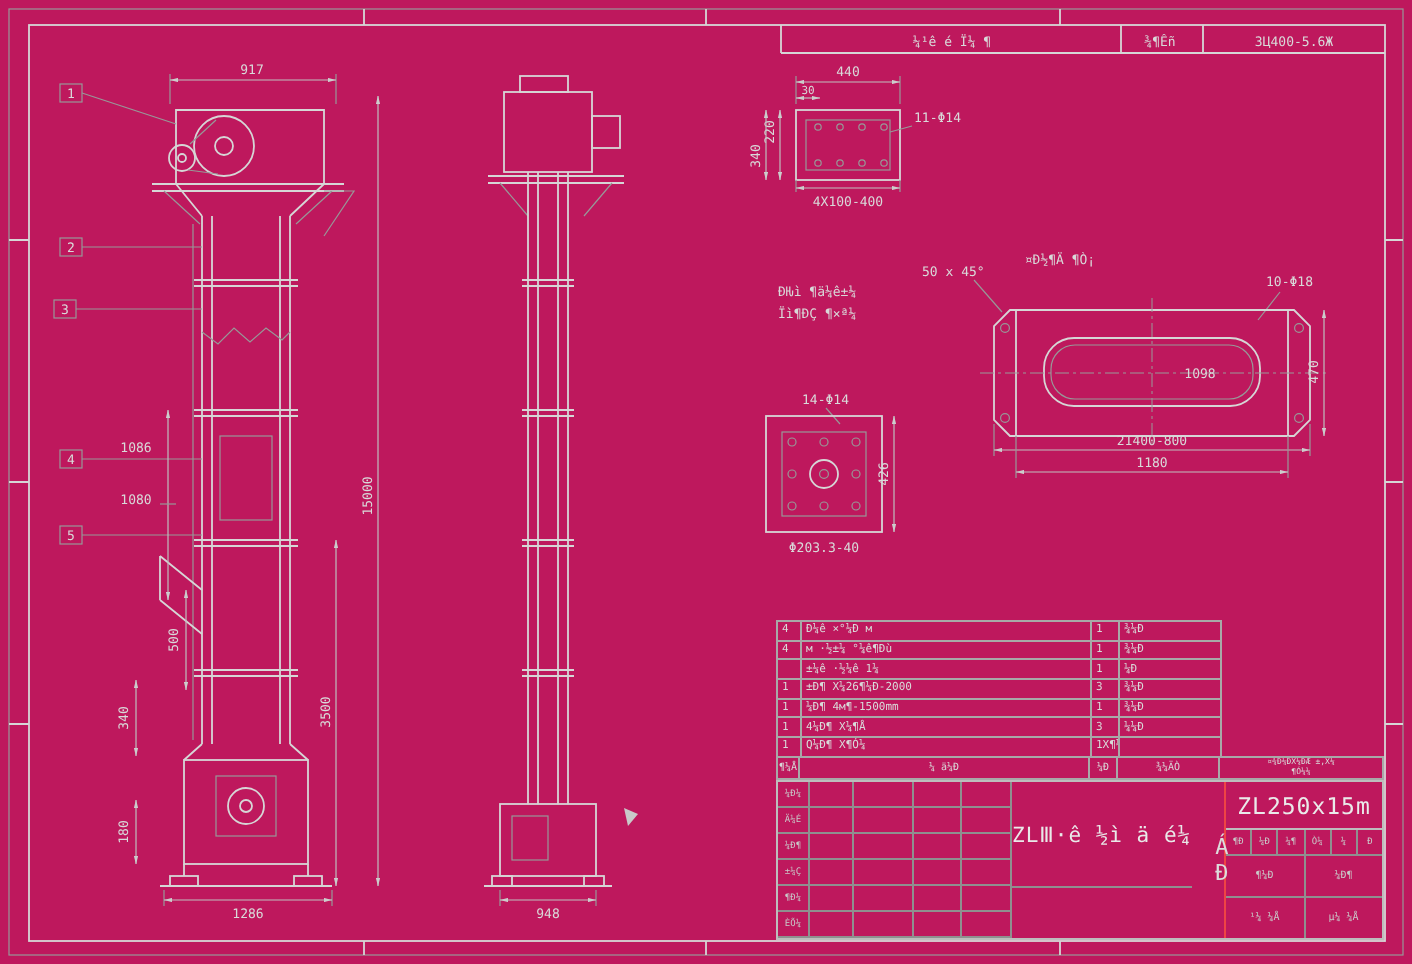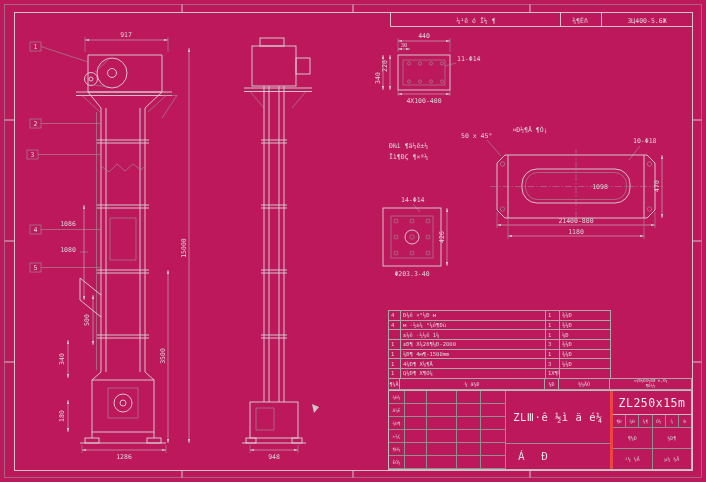--- a/index.html
+++ b/index.html
@@ -28,21 +28,21 @@
       align-items:center;justify-content:center;overflow:hidden;white-space:nowrap;}
   .hc:first-child{border-left:1px solid #a8a8a8;}
   .hc.notes{flex-direction:column;font-size:4px;line-height:1.2;justify-content:center;}
 
   
   .tb{position:absolute;left:388px;top:390px;width:304px;height:80px;display:flex;
       box-sizing:border-box;border:1px solid #bdbdbd;color:#d9d9d9;}
   .tb-left{width:117px;display:grid;grid-template-columns:16px 22px 30px 24px 25px;grid-auto-rows:13px;}
   .tb-left div{border-right:1px solid #8f8f8f;border-bottom:1px solid #8f8f8f;font-size:4.5px;
                display:flex;align-items:center;justify-content:center;overflow:hidden;color:#c9c9c9;}
-  .tb-mid{width:107px;display:flex;flex-direction:column;border-right:3px solid #ef4444;box-sizing:border-box;}
+  .tb-mid{width:107px;display:flex;flex-direction:row;border-right:1px solid #ef4444;box-sizing:border-box;}
   .title-cell{height:52px;display:flex;align-items:center;justify-content:center;font-size:10.5px;
               letter-spacing:0.5px;color:#e9e9e9;border-bottom:1px solid #8f8f8f;white-space:nowrap;}
   .scale-cell{flex:1;display:flex;align-items:center;padding-left:12px;font-size:11px;
               letter-spacing:5px;color:#dcdcdc;}
   .tb-right{flex:1;display:flex;flex-direction:column;}
   .model-cell{height:23px;display:flex;align-items:center;justify-content:center;font-size:11.5px;
               color:#eaeaea;border-bottom:1px solid #bdbdbd;letter-spacing:0.5px;}
   .mini-row{height:12px;display:flex;border-bottom:1px solid #8f8f8f;}
   .mini-row div{flex:1;border-right:1px solid #8f8f8f;font-size:4.5px;display:flex;align-items:center;
                 justify-content:center;color:#c9c9c9;}

